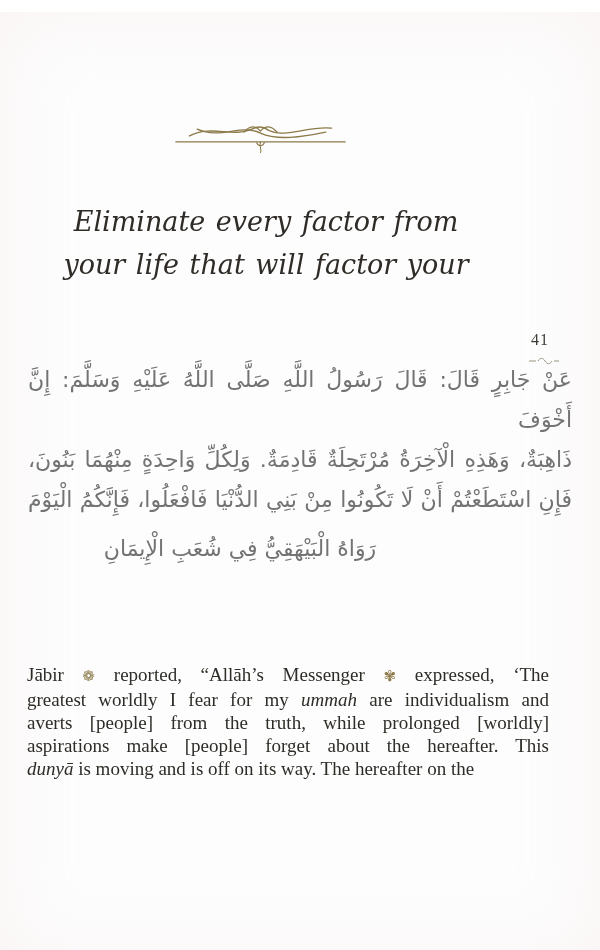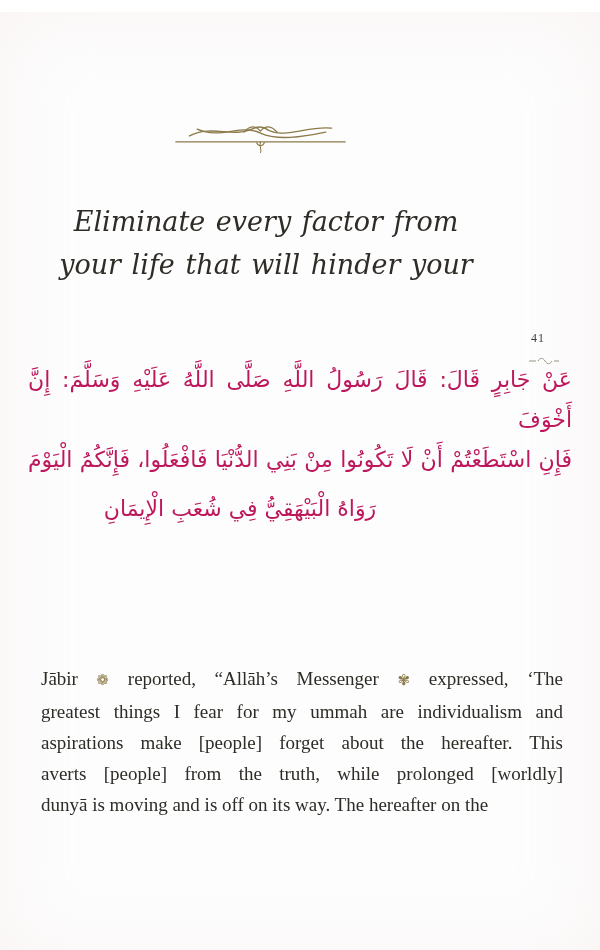--- a/index.html
+++ b/index.html
@@ -38,75 +38,76 @@
     line-height: 43px;
     color: #2f2c27;
     word-spacing: 2px;
   }
   
   .page-number {
     position: absolute;
     top: 319px;
     left: 531px;
     font-family: "Liberation Serif", serif;
-    font-size: 12px;
+    font-size: 16px;
     color: #3f3d37;
     letter-spacing: 1px;
   }
   .margin-mark {
     position: absolute;
     top: 344px;
     left: 528px;
     width: 32px;
     height: 9px;
   }
   
   .arabic {
     position: absolute;
     top: 348px;
     left: 28px;
     right: 28px;
     direction: rtl;
     font-family: "DejaVu Sans", sans-serif;
     font-size: 22px;
     line-height: 40px;
-    color: #be185d;
+    color: #737373;
   }
   .ar-line {
     text-align: justify;
     text-align-last: justify;
     white-space: normal;
   }
   .ar-line.center {
     text-align: center;
     text-align-last: center;
     position: relative;
     left: -60px; 
     margin-top: 9px;
   }
   
   .english {
     position: absolute;
     top: 651px;
-    left: 41px;
+    left: 27px;
     width: 522px;
     font-family: "Liberation Serif", serif;
     font-size: 19px;
-    line-height: 31px;
+    line-height: 23px;
     color: #2e2c26;
   }
   .en-line {
     text-align: justify;
     text-align-last: justify;
   }
   .en-line.last {
     text-align: center;
     text-align-last: left;
   }
   .en-line .it {
+    font-style: italic;
   }
   .en-line .hon {
     color: #8c7a49;
     font-size: 15px;
     font-family: "DejaVu Sans", sans-serif;
   }
 </style>
 </head>
 <body>
 
@@ -115,35 +116,36 @@
   <svg class="ornament" viewBox="0 0 190 40" fill="none" stroke="#8c7a49" stroke-width="1.4" stroke-linecap="round">
     <path d="M8 27 H182" stroke-width="1.2"></path>
     <path d="M22 21 C45 9, 66 23, 86 14 C92 11, 98 11, 103 15 C120 24, 145 10, 168 13"></path>
     <path d="M30 14 C55 25, 74 8, 95 18 C112 26, 138 22, 162 17"></path>
     <path d="M78 17 C84 10, 90 10, 95 16 C100 10, 106 10, 112 17" stroke-width="1.2"></path>
     <path d="M95 27 C93 33, 97 35, 95 38 M91 28 C93 32, 97 32, 99 28" stroke-width="1.1"></path>
   </svg>
 
   <div class="heading">
     <div>Eliminate every factor from</div>
-    <div>your life that will hinder your</div>
+    <div>your life that will factor your</div>
   </div>
 
   <div class="page-number">41</div>
   <svg class="margin-mark" viewBox="0 0 32 9" fill="none" stroke="#98927f" stroke-width="1">
     <path d="M1 5 H8 M10 5 C12 1.5, 15 1.5, 17 5 C19 8.5, 22 8.5, 24 5 M26 5 H31"></path>
   </svg>
 
   <div class="arabic">
     <div class="ar-line">عَنْ جَابِرٍ قَالَ: قَالَ رَسُولُ اللَّهِ صَلَّى اللَّهُ عَلَيْهِ وَسَلَّمَ: إِنَّ أَخْوَفَ</div>
+    <div class="ar-line">ذَاهِبَةٌ، وَهَذِهِ الْآخِرَةُ مُرْتَحِلَةٌ قَادِمَةٌ. وَلِكُلِّ وَاحِدَةٍ مِنْهُمَا بَنُونَ،</div>
     <div class="ar-line">فَإِنِ اسْتَطَعْتُمْ أَنْ لَا تَكُونُوا مِنْ بَنِي الدُّنْيَا فَافْعَلُوا، فَإِنَّكُمُ الْيَوْمَ</div>
     <div class="ar-line center">رَوَاهُ الْبَيْهَقِيُّ فِي شُعَبِ الْإِيمَانِ</div>
   </div>
 
   <div class="english">
     <div class="en-line"><span>Jābir </span><span class="hon">❁</span><span> reported, “Allāh’s Messenger </span><span class="hon">✾</span><span> expressed, ‘The</span></div>
-    <div class="en-line"><span>greatest things I fear for my </span><span class="it">ummah</span><span> are individualism and</span></div>
+    <div class="en-line"><span>greatest worldly I fear for my </span><span class="it">ummah</span><span> are individualism and</span></div>
+    <div class="en-line"><span>averts [people] from the truth, while prolonged [worldly]</span></div>
     <div class="en-line"><span>aspirations make [people] forget about the hereafter. This</span></div>
-    <div class="en-line"><span>averts [people] from the truth, while prolonged [worldly]</span></div>
     <div class="en-line last"><span class="it">dunyā</span><span> is moving and is off on its way. The hereafter on the</span></div>
   </div>
 
 </div>
 
 </body></html>

